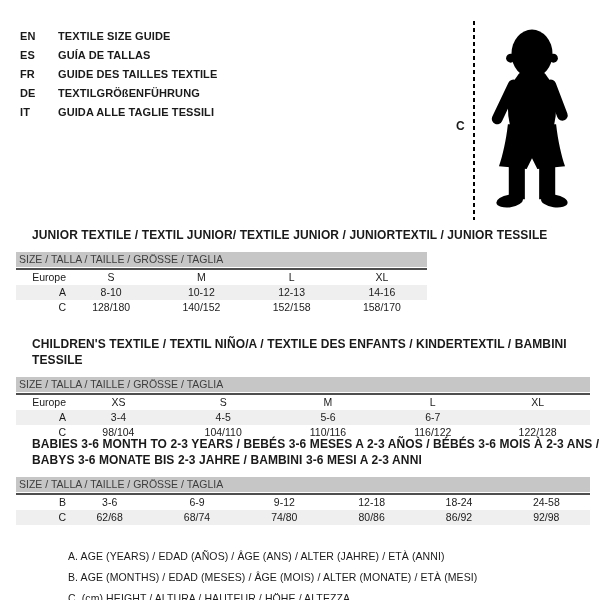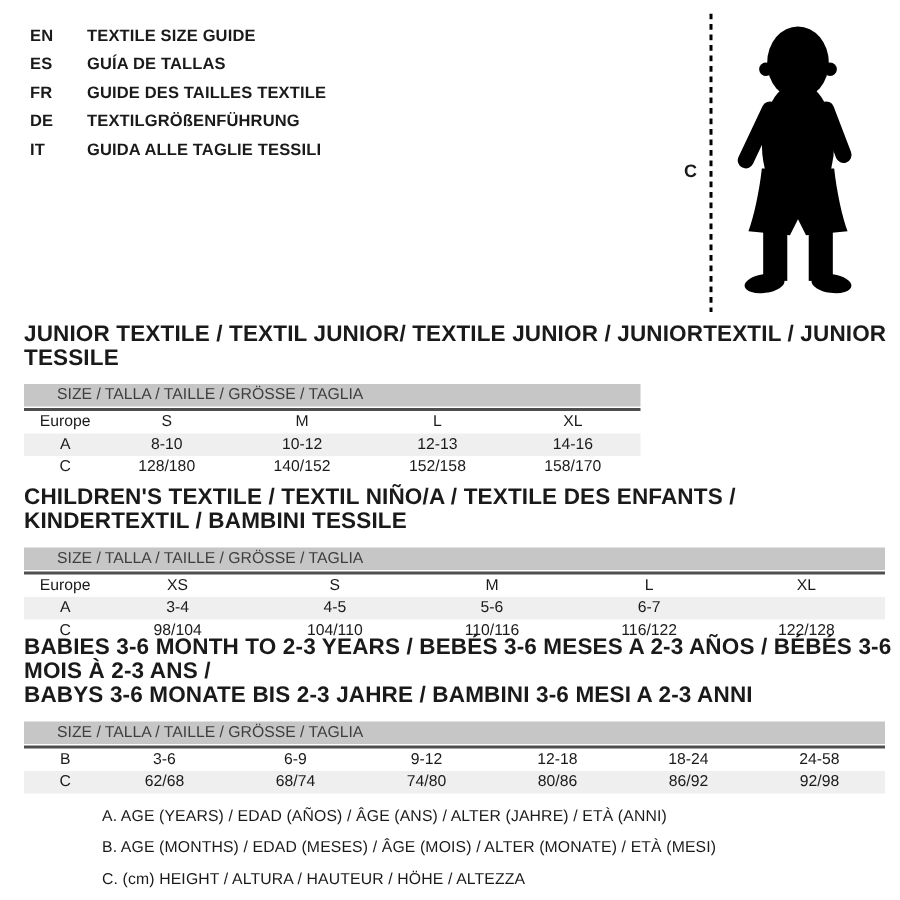--- a/index.html
+++ b/index.html
@@ -1,21 +1,21 @@
 <!DOCTYPE html>
 <html style="--bar: #c6c6c6; --barText: #3e3e3e; --shade: #efefef; --rule: #4e4e4e;"><head>
 <meta charset="utf-8">
 <style>
   html,body{margin:0;padding:0;}
   body{
     width:600px;height:600px;background:#ffffff;
     font-family:"Liberation Sans",sans-serif;color:#1a1a1a;
     position:relative;overflow:hidden;
   }
-  .canvas{position:absolute;left:0;top:0;width:600px;height:462px;}
+  .canvas{position:absolute;left:0;top:12px;width:600px;height:462px;}
 
   
   .lang-list{position:absolute;top:15px;left:20px;font-size:11px;font-weight:bold;line-height:19px;letter-spacing:.1px;}
   .lang-row{display:flex;}
   .lang-code{width:38px;flex:0 0 38px;}
 
   
   .figure{position:absolute;left:440px;top:0;width:160px;height:215px;}
   .dash-line{
     position:absolute;left:33px;top:9px;width:2px;height:199px;
@@ -23,33 +23,33 @@
     background-size:2px 7px;background-repeat:repeat-y;
   }
   .c-label{position:absolute;left:16px;top:107px;font-size:12px;font-weight:bold;}
   .baby-svg{position:absolute;left:42px;top:10px;}
 
   
   .section{position:absolute;left:16px;}
   #sec0{top:215px;}
   #sec1{top:324px;}
   #sec2{top:424px;}
-  .sec-title{margin-left:0;font-weight:bold;font-size:15px;line-height:16px;letter-spacing:.1px;}
+  .sec-title{margin-left:16px;font-weight:bold;font-size:12px;line-height:16px;letter-spacing:.1px;}
   .tbl{margin-top:9px;}
   #sec0 .tbl{width:411px;}
   #sec1 .tbl,#sec2 .tbl{width:574px;}
   .size-bar{
     height:15px;line-height:15px;background:var(--bar,#c6c6c6);
-    color:var(--barText,#3e3e3e);font-size:10.5px;padding-left:22px;box-sizing:border-box;
+    color:var(--barText,#3e3e3e);font-size:10.5px;padding-left:3px;box-sizing:border-box;
   }
   .rows{margin-top:1px;border-top:2px solid var(--rule,#4e4e4e);}
   .trow{display:grid;height:15px;line-height:15px;font-size:10.5px;}
   .trow.shaded{background:var(--shade,#efefef);}
   .cell{text-align:center;white-space:nowrap;overflow:hidden;}
-  .cell.label{text-align:center;padding-left:5px;}
+  .cell.label{text-align:right;padding-left:5px;}
 
   
   .notes{position:absolute;left:20px;top:534px;font-weight:normal;font-size:10.5px;line-height:21px;letter-spacing:.1px;margin-left:48px;}
 </style>
 </head>
 <body>
 
 <div class="canvas">
 
   <div class="lang-list">

